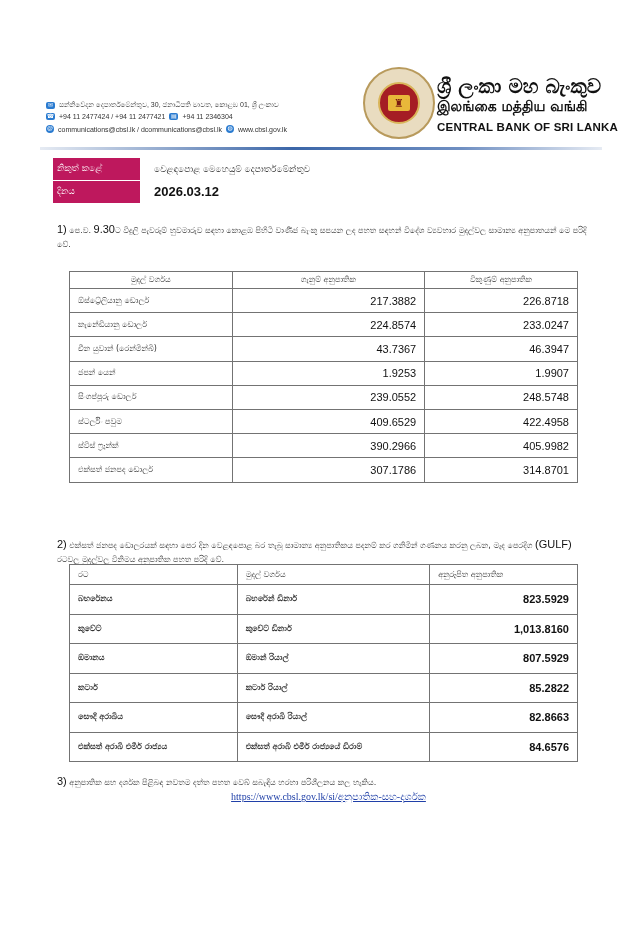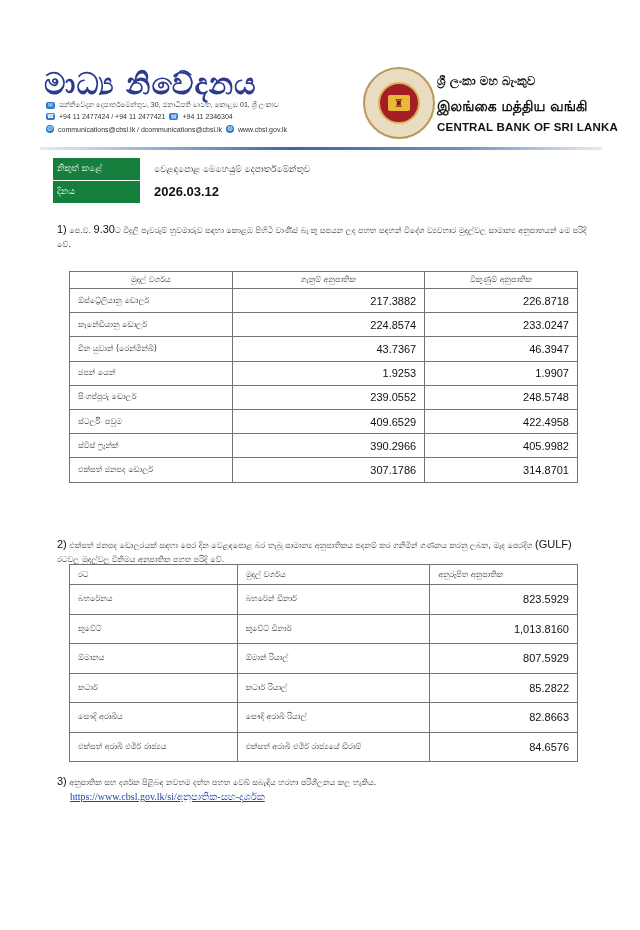--- a/index.html
+++ b/index.html
@@ -10,55 +10,54 @@
   .title-si { position: absolute; left: 44px; top: 66px; font-size: 30px; font-weight: bold; color: #2b3a8f; letter-spacing: 1px; font-family: "DejaVu Sans", sans-serif; }
   .contact { position: absolute; left: 46px; font-size: 7px; color: #333; display: flex; align-items: center; gap: 4px; white-space: nowrap; }
   .contact .ic { display: inline-block; width: 9px; height: 7px; border-radius: 2px; background: #2a7bd0; color: #fff; font-size: 6px; line-height: 7px; text-align: center; }
   .contact .ic.round { border-radius: 50%; width: 8px; height: 8px; }
   .c1 { top: 101px; } .c2 { top: 113px; } .c3 { top: 125px; }
 
   .seal { position: absolute; left: 363px; top: 67px; width: 72px; height: 72px; border-radius: 50%; background: #e9dcc0; border: 2px solid #b89a5c; display: flex; align-items: center; justify-content: center; }
   .seal-inner { width: 42px; height: 42px; border-radius: 50%; background: #a51d24; border: 2px solid #d9b55a; display: flex; align-items: center; justify-content: center; }
   .seal-lion { width: 22px; height: 16px; background: #e8b83a; border-radius: 2px; color: #7a1a10; font-size: 11px; line-height: 16px; text-align: center; }
 
-  .bank-si { position: absolute; left: 437px; top: 74px; font-size: 12px; font-weight: bold; color: #111; font-family: "DejaVu Sans", sans-serif; }
+  .bank-si { position: absolute; left: 437px; top: 74px; font-size: 20px; font-weight: bold; color: #111; font-family: "DejaVu Sans", sans-serif; }
   .bank-ta { position: absolute; left: 437px; top: 98px; font-size: 14px; font-weight: bold; color: #111; font-family: "DejaVu Sans", sans-serif; }
   .bank-en { position: absolute; left: 437px; top: 121px; font-size: 11.5px; font-weight: bold; color: #111; letter-spacing: 0.2px; }
 
   .divider { position: absolute; left: 40px; top: 147px; width: 562px; height: 3px; background: linear-gradient(to right, #e6ebf3, #3b66a8 45%, #6f8fc2 75%, #e6ebf3); }
 
   .meta { position: absolute; left: 53px; top: 158px; }
   .meta-row { display: flex; height: 22px; margin-bottom: 1px; }
-  .meta-label { width: 87px; background: #15803d; color: #fff; font-size: 9px; padding: 5px 4px; font-family: "DejaVu Sans", sans-serif; }
+  .meta-label { width: 87px; background: #be185d; color: #fff; font-size: 9px; padding: 5px 4px; font-family: "DejaVu Sans", sans-serif; }
   .meta-value { padding-left: 14px; font-size: 9px; line-height: 22px; font-family: "DejaVu Sans", sans-serif; color: #222; }
   .meta-value.date { font-size: 13px; font-weight: bold; font-family: "Liberation Sans", sans-serif; color: #111; }
 
   .para { position: absolute; left: 57px; width: 530px; font-size: 8px; line-height: 14px; color: #333; font-family: "DejaVu Sans", sans-serif; }
   .para .num { font-size: 11px; font-weight: normal; color: #111; font-family: "Liberation Sans", sans-serif; }
   .para .strong { font-size: 11px; font-family: "Liberation Sans", sans-serif; color: #111; text-align: right; }
   .p1 { top: 222px; } .p2 { top: 517px; margin-top: 20px; } .p3 { top: 774px; }
-  .link { display: block; margin-left: 13px; color: #2040a8; text-decoration: underline; font-family: "Liberation Serif", serif; font-size: 10px; }
+  .link { display: block; margin-left: 13px; color: #2040a8; text-decoration: underline; font-family: "Liberation Serif", serif; font-size: 10px; text-align: center; }
 
   table { position: absolute; border-collapse: collapse; }
   td, th { border: 1px solid #737373; font-size: 8px; padding: 0 8px; height: 24.2px; color: #333; font-weight: normal; font-family: "DejaVu Sans", sans-serif; }
   td.num { text-align: right; font-size: 11px; font-family: "Liberation Sans", sans-serif; color: #111; padding-left: 24px; }
   .t1 { left: 69px; top: 271px; width: 509px; }
   .t1 th { text-align: center; height: 17px; }
   .t1 col.c-a { width: 163px; } .t1 col.c-b { width: 193px; } .t1 col.c-c { width: 153px; }
   .t2 { left: 69px; top: 564px; width: 509px; }
   .t2 th { text-align: left; height: 20px; margin-top: 12px; }
   .t2 th.rt { }
-  .t2 td { height: 29.5px; }
+  .t2 td { height: 29.5px; font-weight: bold; }
   .t2 col.c-a { width: 168px; } .t2 col.c-b { width: 193px; } .t2 col.c-c { width: 148px; }
 </style>
 </head>
 <body>
 
 <div class="header">
-  <div class="title-si">මාධ්‍ය නිවේදනය</div>
 
   <div class="contact c1">
     <span class="ic">✉</span>
     <span>සන්නිවේදන දෙපාර්තමේන්තුව, 30, ජනාධිපති මාවත, කොළඹ 01, ශ්‍රී ලංකාව</span>
   </div>
   <div class="contact c2">
     <span class="ic">☎</span>
     <span>+94 11 2477424 / +94 11 2477421</span>
     <span class="ic">▤</span>
     <span>+94 11  2346304</span>

